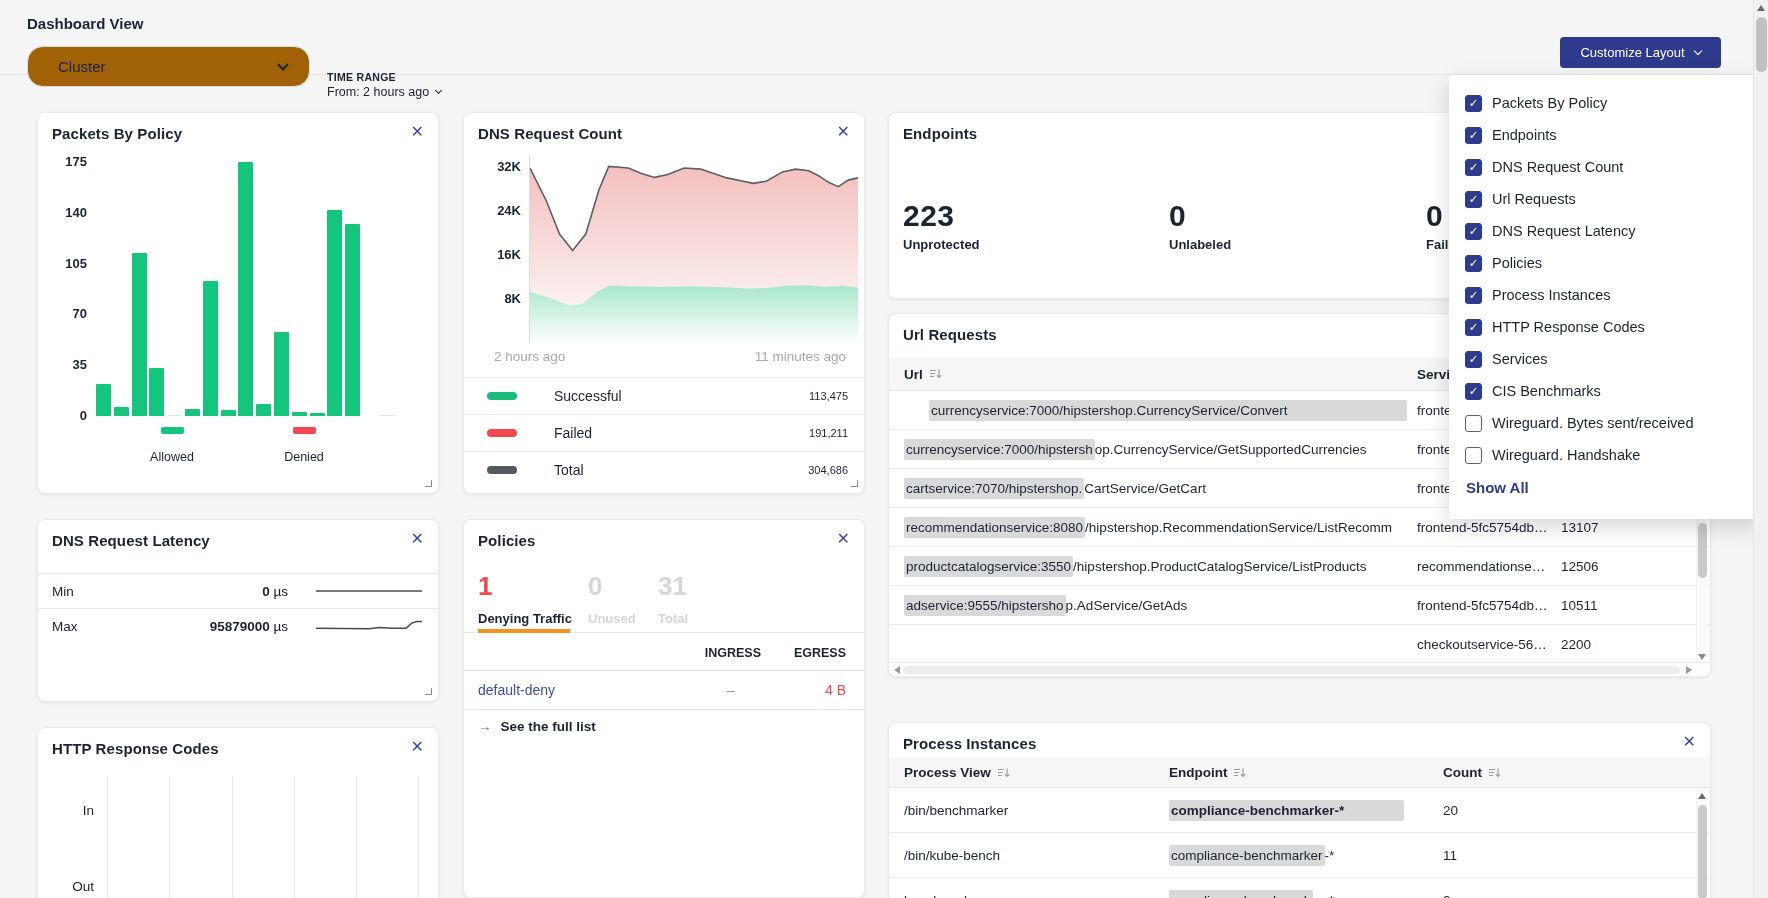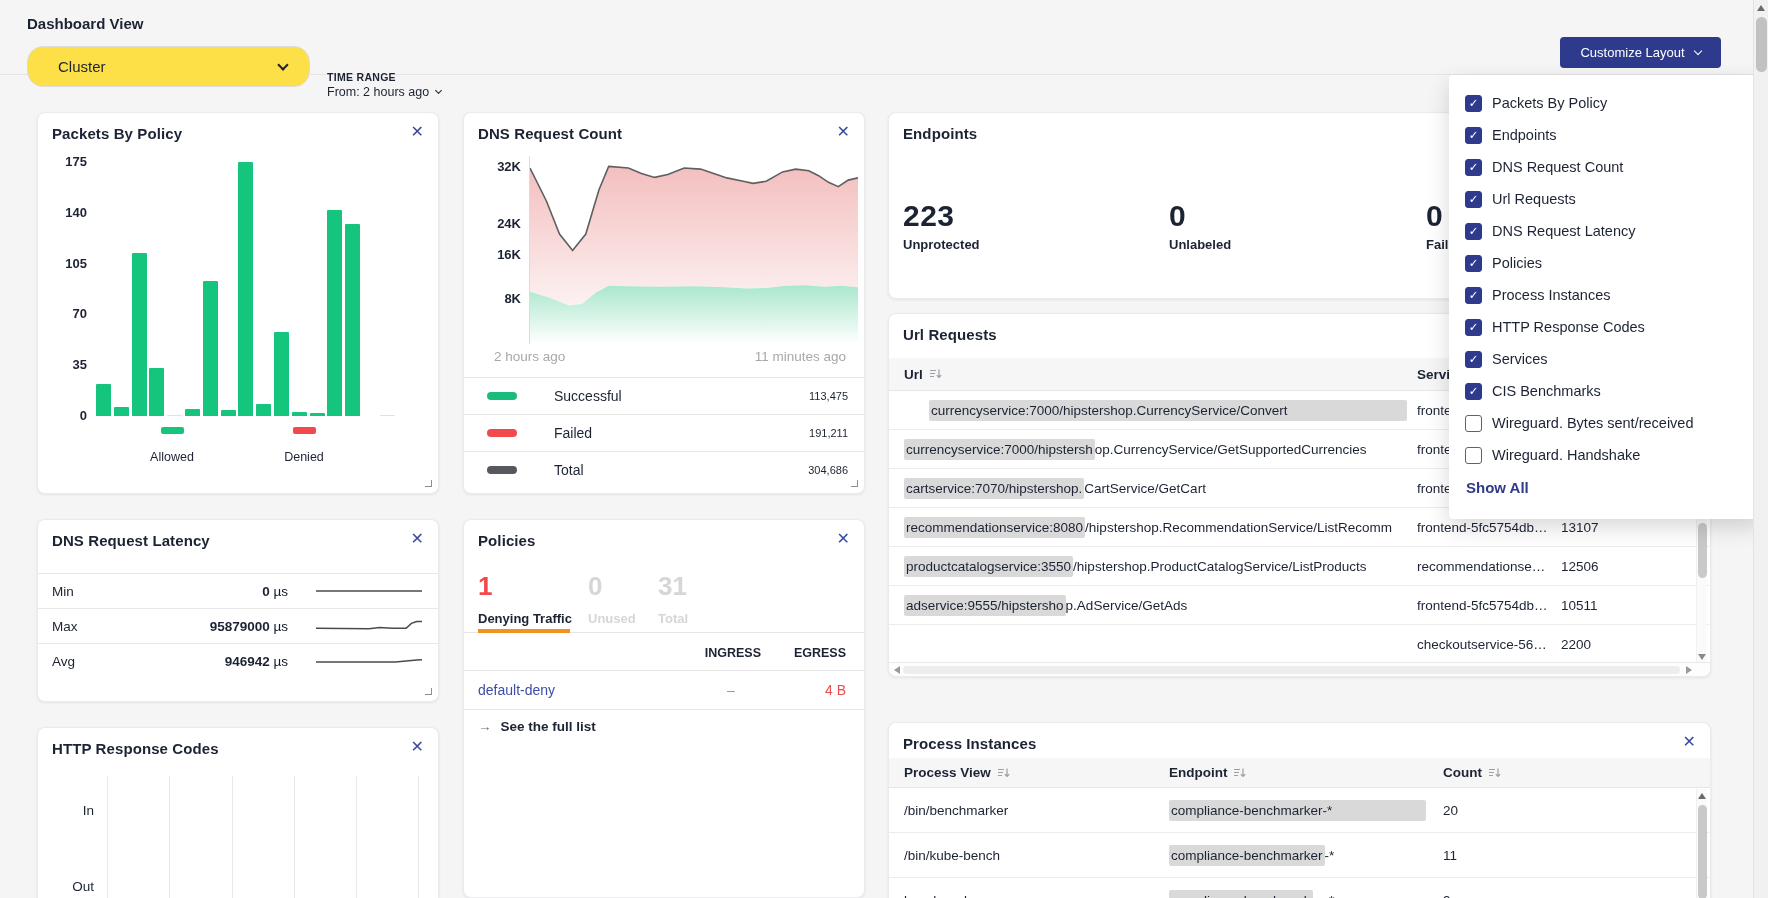--- a/index.html
+++ b/index.html
@@ -1,20 +1,20 @@
 <!DOCTYPE html>
 <html><head>
 <meta charset="utf-8">
 <style>
   html,body{margin:0;padding:0;background:#f5f5f6;overflow:hidden;}
   *{box-sizing:border-box;font-family:"Liberation Sans",sans-serif;}
   #app{position:relative;width:1768px;height:898px;background:#f5f5f6;overflow:hidden;color:#1c2333;}
   .hdr-line{position:absolute;left:0;top:74px;width:1753px;border-top:1px solid #e4e4e6;}
   .page-title{position:absolute;left:27px;top:15px;font-size:15px;font-weight:700;}
-  .view-select{position:absolute;left:27px;top:46px;width:283px;height:41px;background:#fde047;border:1px solid #dcdcdc;border-radius:16px;display:flex;align-items:center;padding:0 22px 0 30px;cursor:pointer;}
+  .view-select{position:absolute;left:27px;top:46px;width:283px;height:41px;background:#a16207;border:1px solid #dcdcdc;border-radius:16px;display:flex;align-items:center;padding:0 22px 0 30px;cursor:pointer;}
   .view-select .val{font-size:15px;font-weight:500;}
   .chev{display:inline-block;width:8px;height:8px;border-right:2px solid currentColor;border-bottom:2px solid currentColor;transform:rotate(45deg);}
   .view-select .chev{margin-left:auto;margin-top:-4px;}
   .time-range{position:absolute;left:327px;top:55px;margin-top:16px;}
   .tr-label{font-size:10.5px;font-weight:700;letter-spacing:.3px;}
   .tr-value{font-size:12.5px;margin-top:2px;cursor:pointer;display:flex;align-items:center;gap:7px;}
   .tr-value .chev{width:5px;height:5px;border-width:1.6px;margin-top:-3px;}
   .btn-primary{position:absolute;left:1560px;top:37px;width:161px;height:31px;background:#2e3a8c;border:none;border-radius:4px;color:#fff;font-size:13px;font-weight:500;display:flex;align-items:center;justify-content:center;gap:10px;cursor:pointer;}
   .btn-primary .chev{width:6px;height:6px;border-width:1.8px;margin-top:-4px;}
 
@@ -168,21 +168,21 @@
       </div>
     <div class="rsz"></div>
   </div>
 
   <div class="card" style="left:463px;top:112px;width:402px;height:382px;">
     <div class="card-title">DNS Request Count</div>
     <span class="close-x">✕</span>
     <div class="dns-ylab">
         <span style="top: 178px;">8K</span>
         <span style="top: 134px;">16K</span>
-        <span style="top: 90px; margin-top: 13px;">24K</span>
+        <span style="top: 90px;">24K</span>
         <span style="top: 46px;">32K</span>
       </div>
     <div class="dns-axis"></div>
     <svg style="position:absolute;left:66px;top:43px;" width="328" height="188" viewBox="0 0 328 188" preserveAspectRatio="none">
       <defs>
         <linearGradient id="gPink" x1="0" y1="0" x2="0" y2="1">
           <stop offset="0" stop-color="#f3bfbf"></stop>
             <stop offset="1" stop-color="#fdf1f1"></stop>
         </linearGradient>
         <linearGradient id="gGreen" x1="0" y1="0" x2="0" y2="1">
@@ -323,27 +323,20 @@
           <polyline points="0.0,10.0 100.0,10.0" fill="none" stroke="#4a4a4a" stroke-width="1.5" vector-effect="non-scaling-stroke"></polyline>
         </svg>
     </div>
     <div class="lat-row" style="top:88px;">
       <span class="lat-label">Max</span>
       <span class="lat-val"><b>95879000</b> <span class="unit">µs</span></span>
       <svg class="spark" viewBox="0 0 100 20" preserveAspectRatio="none">
           <polyline points="0.0,12.0 50.0,12.4 60.0,11.4 72.0,12.0 85.0,12.0 90.0,7.6 95.0,6.0 100.0,6.0" fill="none" stroke="#4a4a4a" stroke-width="1.5" vector-effect="non-scaling-stroke"></polyline>
         </svg>
     </div>
-    <div class="lat-row" style="top:123px;">
-      <span class="lat-label">Avg</span>
-      <span class="lat-val"><b>946942</b> <span class="unit">µs</span></span>
-      <svg class="spark" viewBox="0 0 100 20" preserveAspectRatio="none">
-          <polyline points="0.0,11.0 75.0,11.0 85.0,10.0 95.0,9.0 100.0,8.8" fill="none" stroke="#4a4a4a" stroke-width="1.5" vector-effect="non-scaling-stroke"></polyline>
-        </svg>
-    </div>
     <div class="rsz"></div>
   </div>
 
   <div class="card" style="left:463px;top:519px;width:402px;height:379px;">
     <div class="card-title">Policies</div>
     <span class="close-x">✕</span>
     <div class="pol-num" style="left:14px;color:#f04a4e;">1</div>
     <div class="pol-lab" style="left:14px;">Denying Traffic</div>
     <div class="pol-num muted" style="left:124px;">0</div>
     <div class="pol-lab muted" style="left:124px;">Unused</div>
@@ -406,21 +399,21 @@
               <path d="M1 2.5h6M1 5.5h5M1 8.5h4" stroke="#9aa0a6" stroke-width="1.2"></path>
               <path d="M10 1.5v8M10 9.5l-2.2-2.4M10 9.5l2.2-2.4" stroke="#9aa0a6" stroke-width="1.2" fill="none"></path>
             </svg>
         </span>
       </div>
     </div>
     <div class="t-rows" style="top:65px;">
         <div class="t-row" style="height: 45px;">
           <div class="cell" style="left: 15px;">/bin/benchmarker</div>
           <div class="cell" style="left: 280px;">
-            <span class="chip" style="padding-right: 94px;">compliance-benchmarker-*</span>
+            <span class="chip" style="padding-right: 60px; font-weight: bold;">compliance-benchmarker-*</span>
             <span></span>
           </div>
           <div class="cell" style="left: 554px;">20</div>
         </div>
         <div class="t-row" style="height: 45px;">
           <div class="cell" style="left: 15px;">/bin/kube-bench</div>
           <div class="cell" style="left: 280px;">
             <span class="chip">compliance-benchmarker</span>
             <span>-*</span>
           </div>

